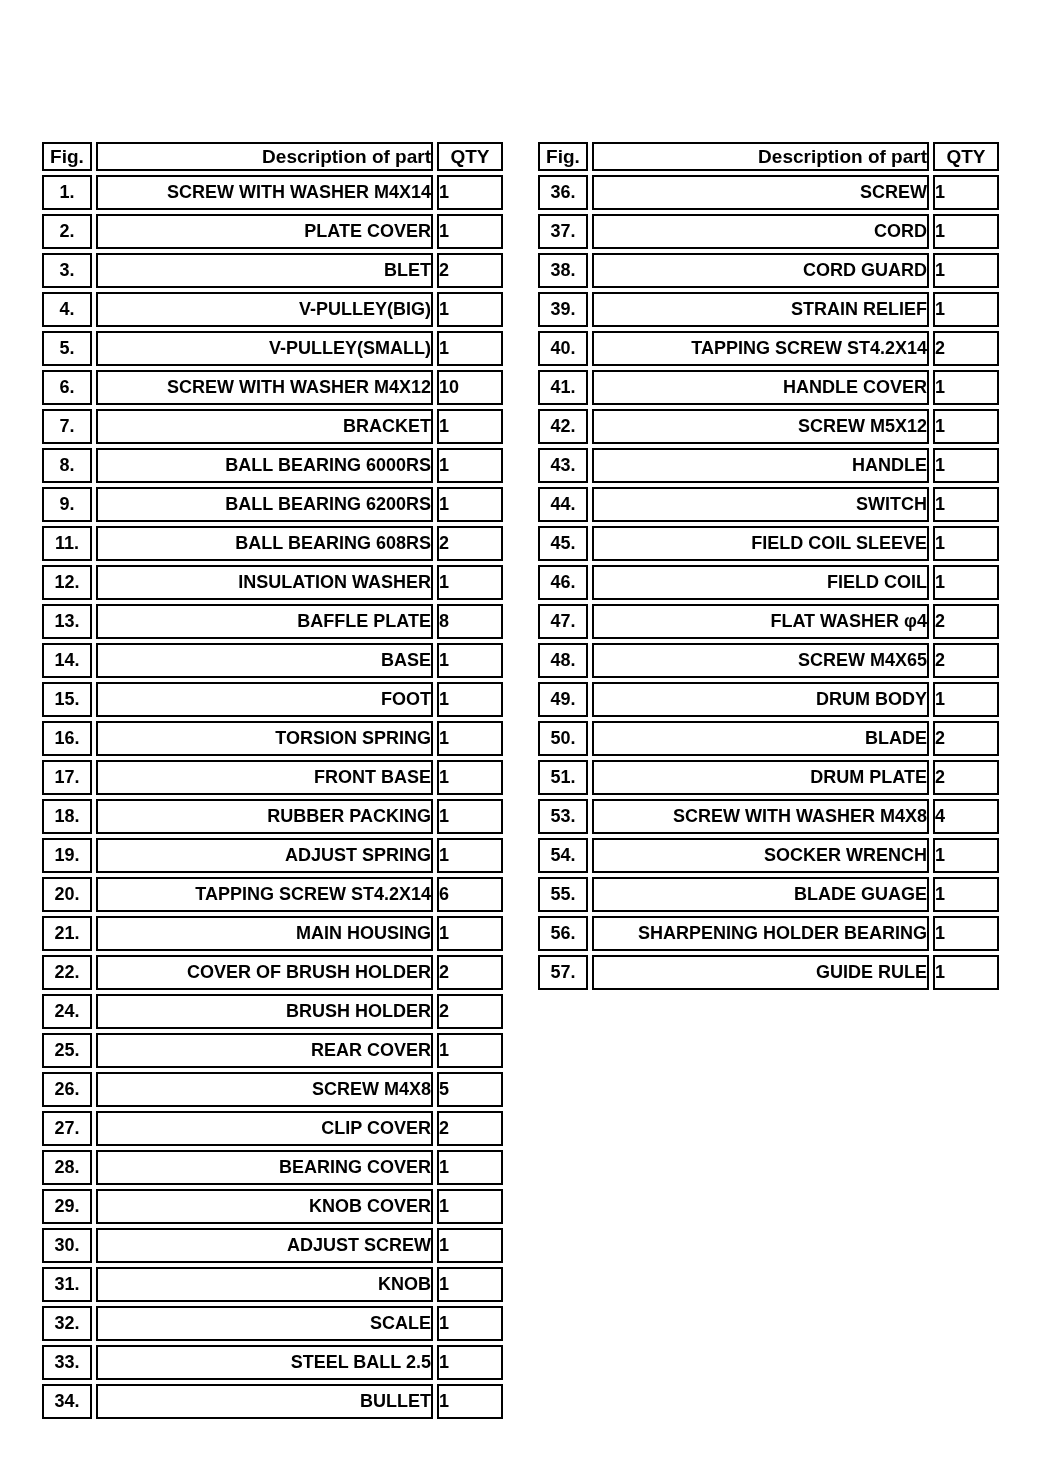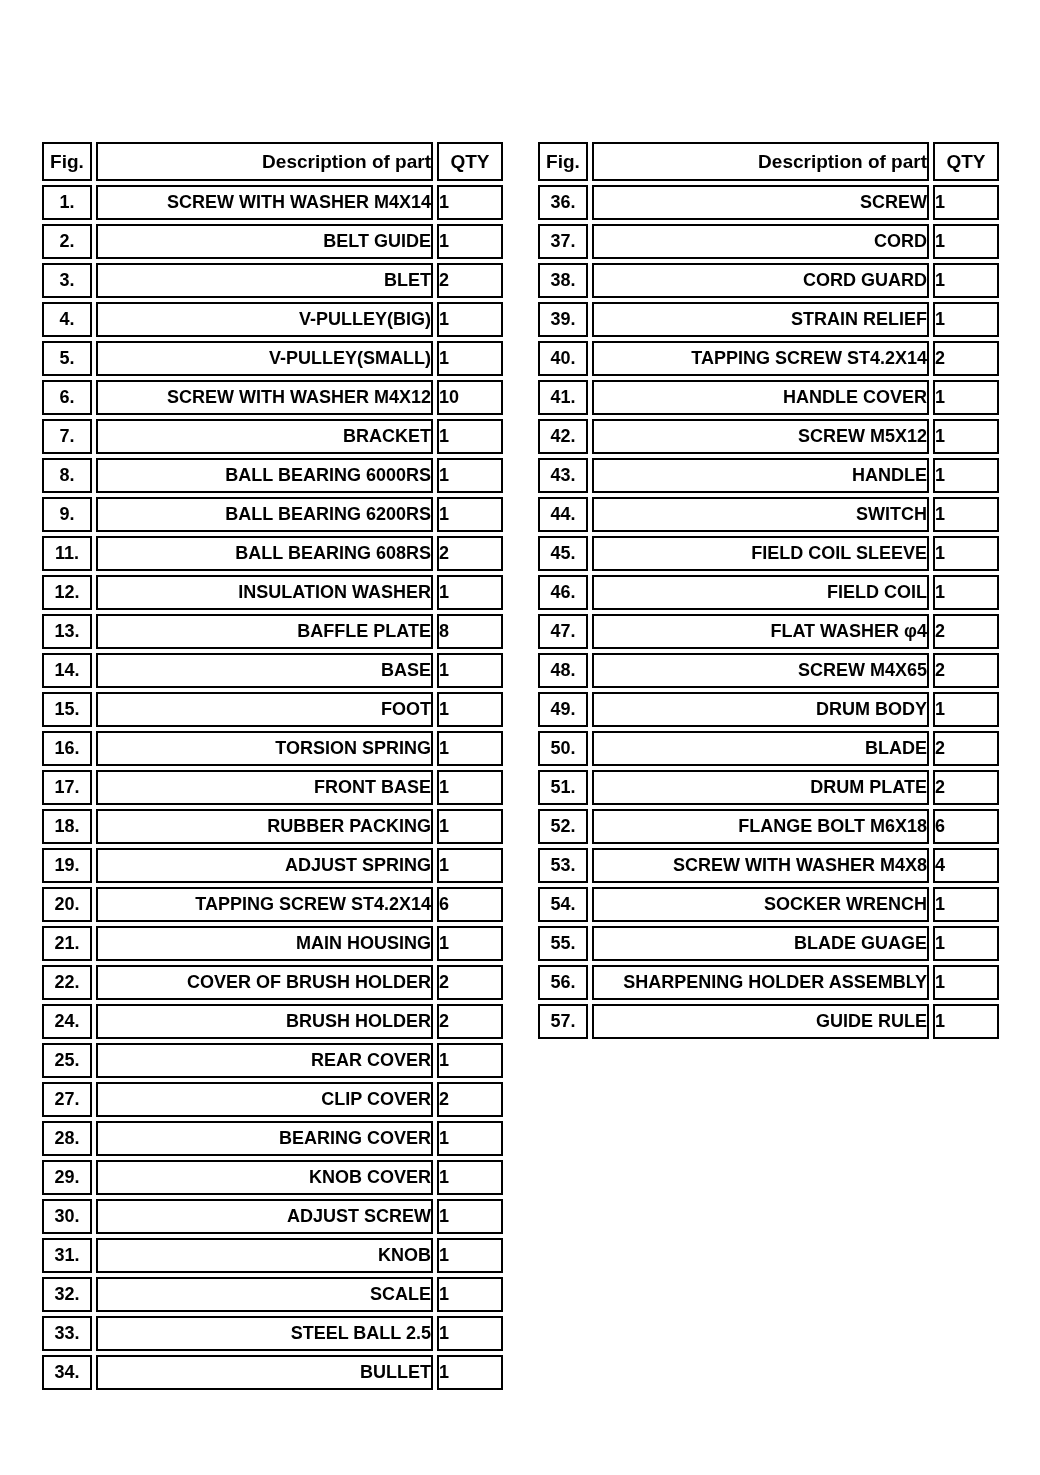--- a/index.html
+++ b/index.html
@@ -25,21 +25,21 @@
   .parts-table.left  { left: 38px;  top: 138px; }
   .parts-table.right { left: 534px; top: 138px; }
   .parts-table th, .parts-table td {
     border: 2px solid #000000;
     box-sizing: border-box;
     padding: 0;
     vertical-align: middle;
     overflow: hidden;
   }
   .parts-table th {
-    height: 39px;
+    height: 29px;
     font-size: 19px;
     font-weight: bold;
   }
   .parts-table td {
     height: 35px;
     font-size: 18px;
     font-weight: bold;
   }
   .col-fig { width: 50px; }
   .col-qty { width: 66px; }
@@ -70,21 +70,21 @@
       </tr>
     </thead>
     <tbody>
         <tr>
           <td class="fig">1.</td>
           <td class="desc">SCREW WITH WASHER M4X14</td>
           <td class="qty">1</td>
         </tr>
         <tr>
           <td class="fig">2.</td>
-          <td class="desc">BELT GUIDE</td>
+          <td class="desc">PLATE COVER</td>
           <td class="qty">1</td>
         </tr>
         <tr>
           <td class="fig">3.</td>
           <td class="desc">BLET</td>
           <td class="qty">2</td>
         </tr>
         <tr>
           <td class="fig">4.</td>
           <td class="desc">V-PULLEY(BIG)</td>
@@ -177,20 +177,25 @@
         </tr>
         <tr>
           <td class="fig">24.</td>
           <td class="desc">BRUSH HOLDER</td>
           <td class="qty">2</td>
         </tr>
         <tr>
           <td class="fig">25.</td>
           <td class="desc">REAR COVER</td>
           <td class="qty">1</td>
+        </tr>
+        <tr>
+          <td class="fig">26.</td>
+          <td class="desc">SCREW M4X8</td>
+          <td class="qty">5</td>
         </tr>
         <tr>
           <td class="fig">27.</td>
           <td class="desc">CLIP COVER</td>
           <td class="qty">2</td>
         </tr>
         <tr>
           <td class="fig">28.</td>
           <td class="desc">BEARING COVER</td>
           <td class="qty">1</td>
@@ -316,42 +321,37 @@
           <td class="fig">50.</td>
           <td class="desc">BLADE</td>
           <td class="qty">2</td>
         </tr>
         <tr>
           <td class="fig">51.</td>
           <td class="desc">DRUM PLATE</td>
           <td class="qty">2</td>
         </tr>
         <tr>
-          <td class="fig">52.</td>
-          <td class="desc">FLANGE BOLT M6X18</td>
-          <td class="qty">6</td>
-        </tr>
-        <tr>
           <td class="fig">53.</td>
           <td class="desc">SCREW WITH WASHER M4X8</td>
           <td class="qty">4</td>
         </tr>
         <tr>
           <td class="fig">54.</td>
           <td class="desc">SOCKER WRENCH</td>
           <td class="qty">1</td>
         </tr>
         <tr>
           <td class="fig">55.</td>
           <td class="desc">BLADE GUAGE</td>
           <td class="qty">1</td>
         </tr>
         <tr>
           <td class="fig">56.</td>
-          <td class="desc">SHARPENING HOLDER ASSEMBLY</td>
+          <td class="desc">SHARPENING HOLDER BEARING</td>
           <td class="qty">1</td>
         </tr>
         <tr>
           <td class="fig">57.</td>
           <td class="desc">GUIDE RULE</td>
           <td class="qty">1</td>
         </tr>
       </tbody>
   </table>
 

